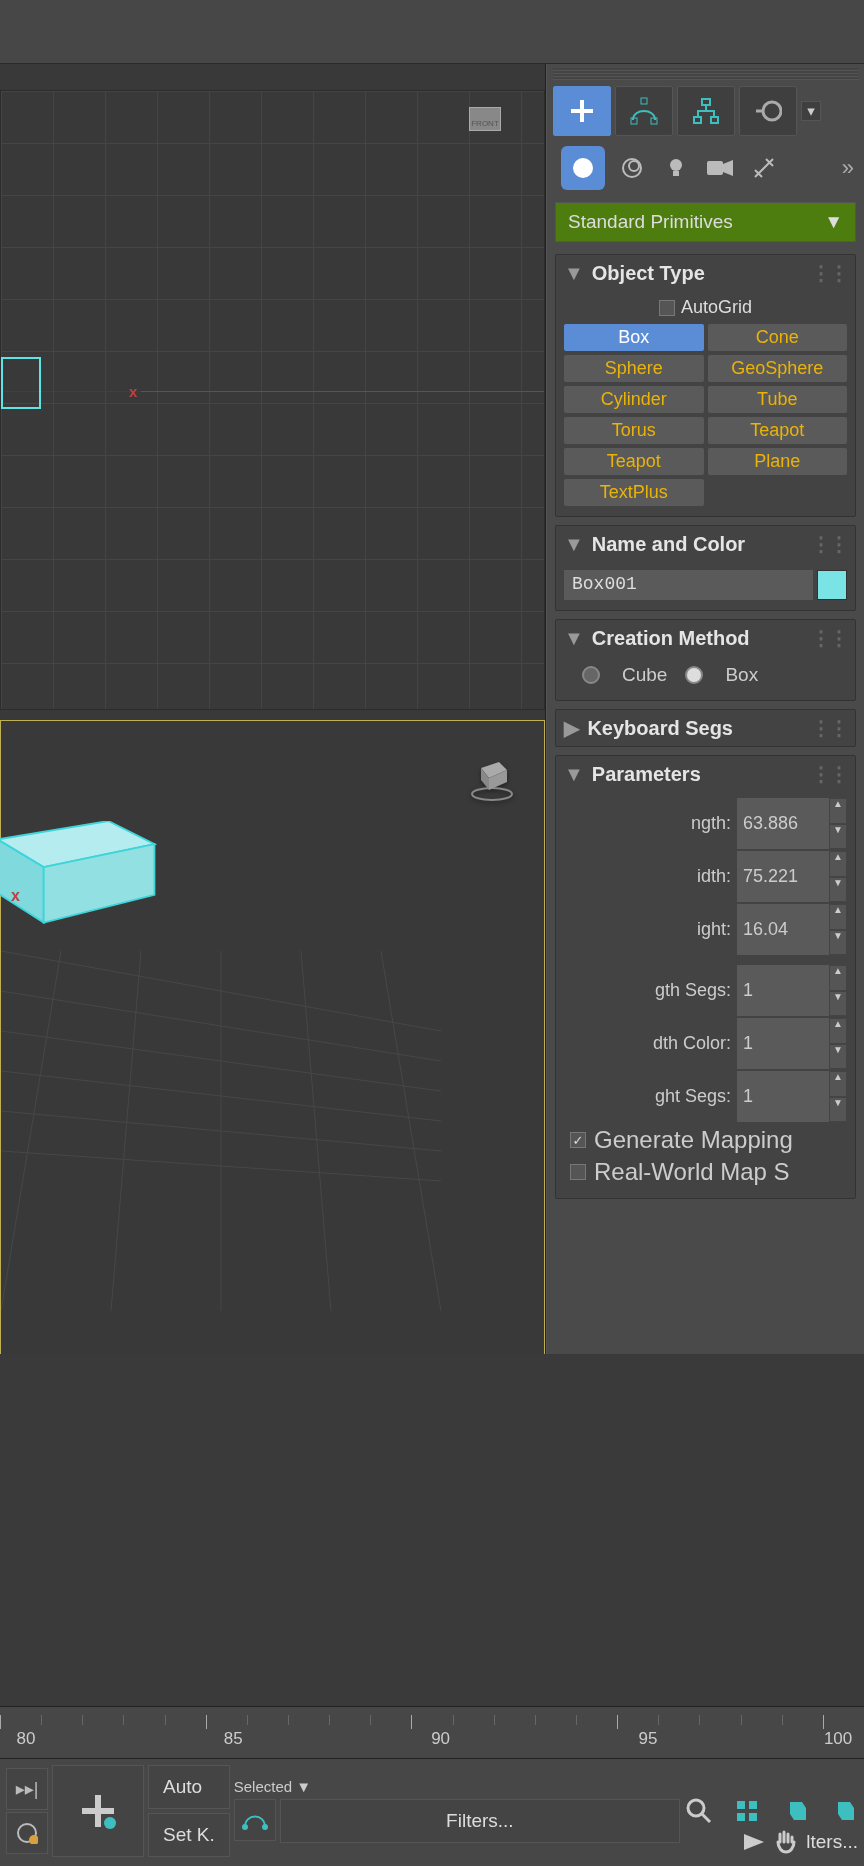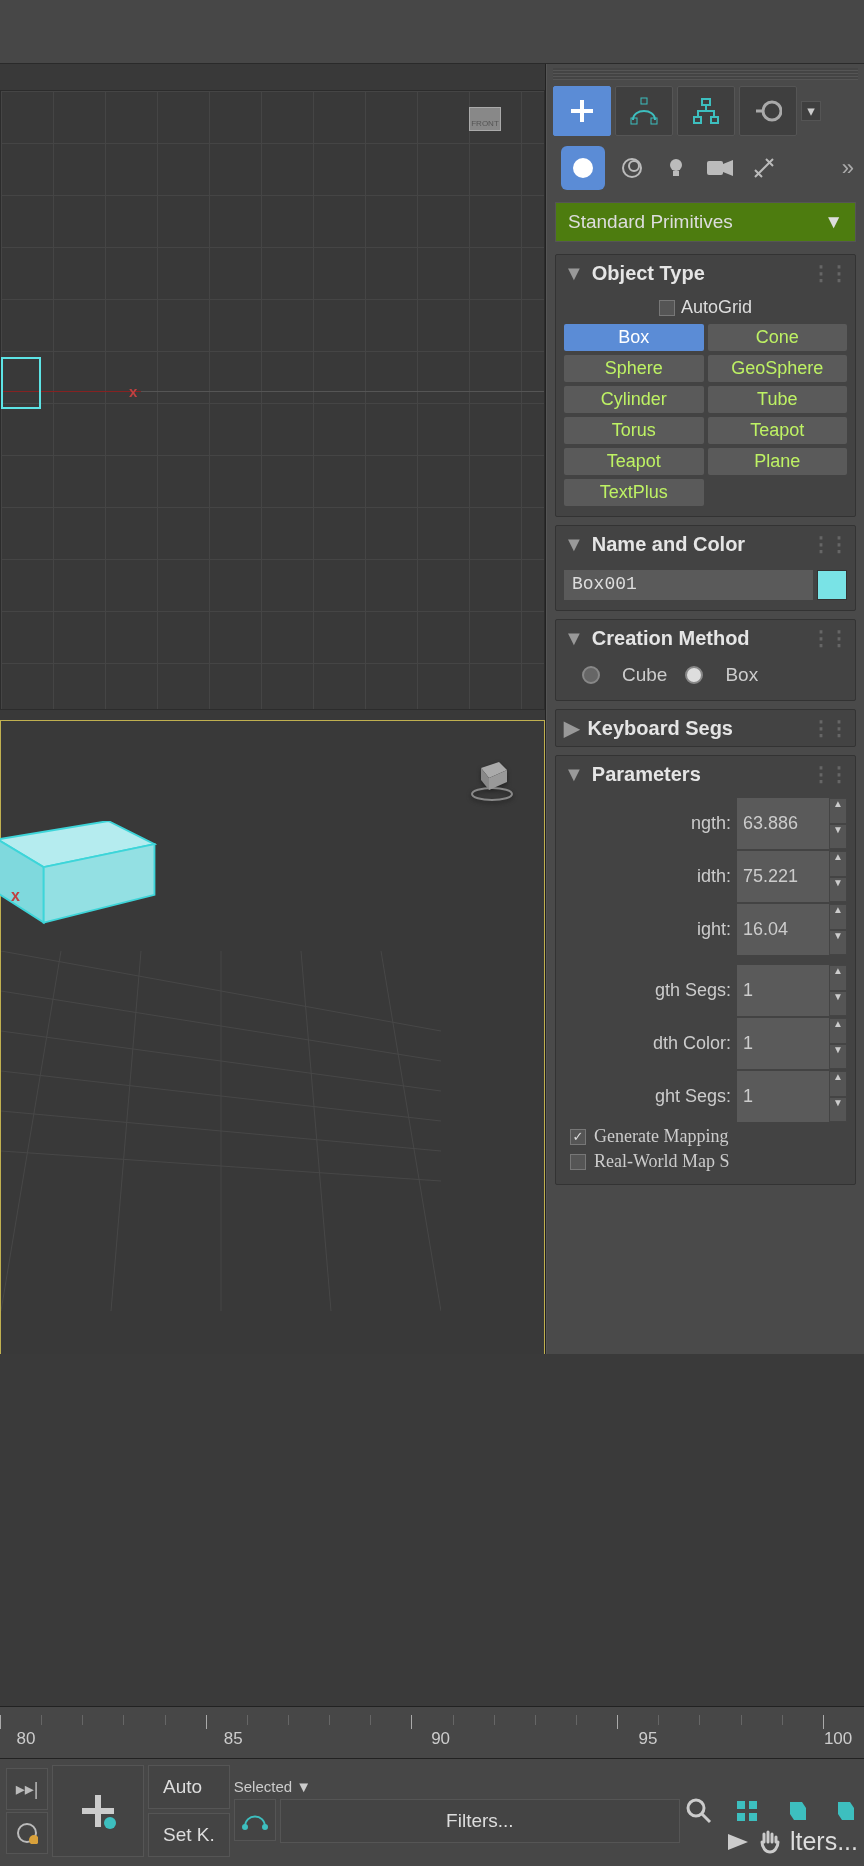--- a/index.html
+++ b/index.html
@@ -84,56 +84,56 @@
     display:flex; align-items:center; padding:6px 8px; font-size:20px; font-weight:bold; color:#e5e5e5;
   }
   .roll-head .tri { margin-right:8px; color:#999;}
   .roll-head .grip2 { margin-left:auto; color:#666; letter-spacing:-2px; }
   .roll-body { padding:4px 8px 10px 8px; }
   .autogrid { display:flex; align-items:center; justify-content:center; gap:6px; font-size:18px; color:#ddd; margin:2px 0 6px 0;}
   .chk { width:16px; height:16px; background:#555; border:1px solid #777; display:inline-flex; align-items:center; justify-content:center;}
   .chk.checked::after{content:"✓"; color:#ddd; font-size:13px;}
   .btn-grid { display:grid; grid-template-columns:1fr 1fr; gap:4px;}
   .obj-btn {
-    background:#5a5a5a; text-align:center; padding:3px 0; font-size:18px; color:#bef264; border-radius:2px;
+    background:#5a5a5a; text-align:center; padding:3px 0; font-size:18px; color:#eab308; border-radius:2px;
   }
   .obj-btn.selected { background:#5b8cd6; color:#fff; }
   .name-row { display:flex; gap:4px; margin-top:4px;font-family:Liberation Mono, monospace;}
   .name-input { flex:1; background:#5a5a5a; padding:4px 8px; font-size:18px; color:#ddd; }
   .color-sw { width:30px; height:30px; background:#79e3e6; border:1px solid #333;}
   .radio-row { display:flex; gap:18px; padding:4px 18px; font-size:19px; align-items:center;}
   .radio { width:18px; height:18px; border-radius:50%; background:#666; border:2px solid #888; display:inline-block; margin-right:4px;}
   .radio.sel { background:#ddd; }
   .param-row { display:flex; align-items:center; margin:2px 0; font-size:18px; }
   .param-row .lbl { flex:1; text-align:right; padding-right:6px; white-space:nowrap; overflow:hidden;}
   .spin { display:flex; width:110px; }
   .spin .val { flex:1; background:#5a5a5a; padding:15px 6px; font-size:18px;}
   .spin .arrows { width:18px; display:flex; flex-direction:column;}
   .spin .arrows span { flex:1; background:#555; border:1px solid #444; font-size:10px; text-align:center; line-height:10px;}
-  .check-row { display:flex; align-items:center; gap:8px; font-size:18px; padding:2px 6px; white-space:nowrap; overflow:hidden;font-family:Liberation Serif, serif;}
+  .check-row { display:flex; align-items:center; gap:8px; font-size:24px; padding:2px 6px; white-space:nowrap; overflow:hidden;}
 
   
   .bottom { position:absolute; left:0; right:0; bottom:0; height:160px; background:#474747; }
   .timeline { height:52px; border-top:1px solid #222; display:flex; align-items:flex-end; padding:0 0 4px 0; font-size:17px; color:#ccc; position:relative;}
   .timeline .ticks { position:absolute; top:8px; left:0; right:0; height:10px; display:flex; }
   .tick-block { flex:1; border-left:1px solid #666; height:10px;}
   .tick-block.major { border-left:1px solid #aaa; height:14px;}
   .tl-labels { position:absolute; top:22px; left:0; right:0; display:flex; }
   .tl-lbl { position:absolute; transform:translateX(-50%);}
   .ctrl-row { display:flex; align-items:center; height:104px; gap:4px; padding:4px 6px; border-top:1px solid #222; }
   .play-btns { display:flex; flex-direction:column; gap:2px;}
   .sq { width:42px; height:42px; background:#444; border:1px solid #555; display:flex; align-items:center; justify-content:center; color:#bbb; font-size:18px;}
   .big-key {
     width:92px; height:92px; background:#444; border:1px solid #555; display:flex; align-items:center; justify-content:center;
   }
   .kcol { display:flex; flex-direction:column; gap:4px; }
   .kbtn { height:44px; background:#444; border:1px solid #555; padding:0 14px; display:flex; align-items:center; font-size:19px; color:#ddd;}
   .right-icons { margin-left:auto; display:flex; gap:18px; align-items:center;}
   .ricon { width:30px; height:30px; display:flex; align-items:center; justify-content:center;}
-  .filters-right { position:absolute; right:6px; bottom:10px; display:flex; align-items:center; gap:6px; font-size:25px; color:#ddd;}
+  .filters-right { position:absolute; right:6px; bottom:10px; display:flex; align-items:center; gap:6px; font-size:19px; color:#ddd;}
 </style>
 </head>
 <body>
 
 <div class="topbar"></div>
 
 <div class="main">
   <div class="viewport-area">
 
     <div class="vp vp-top">

